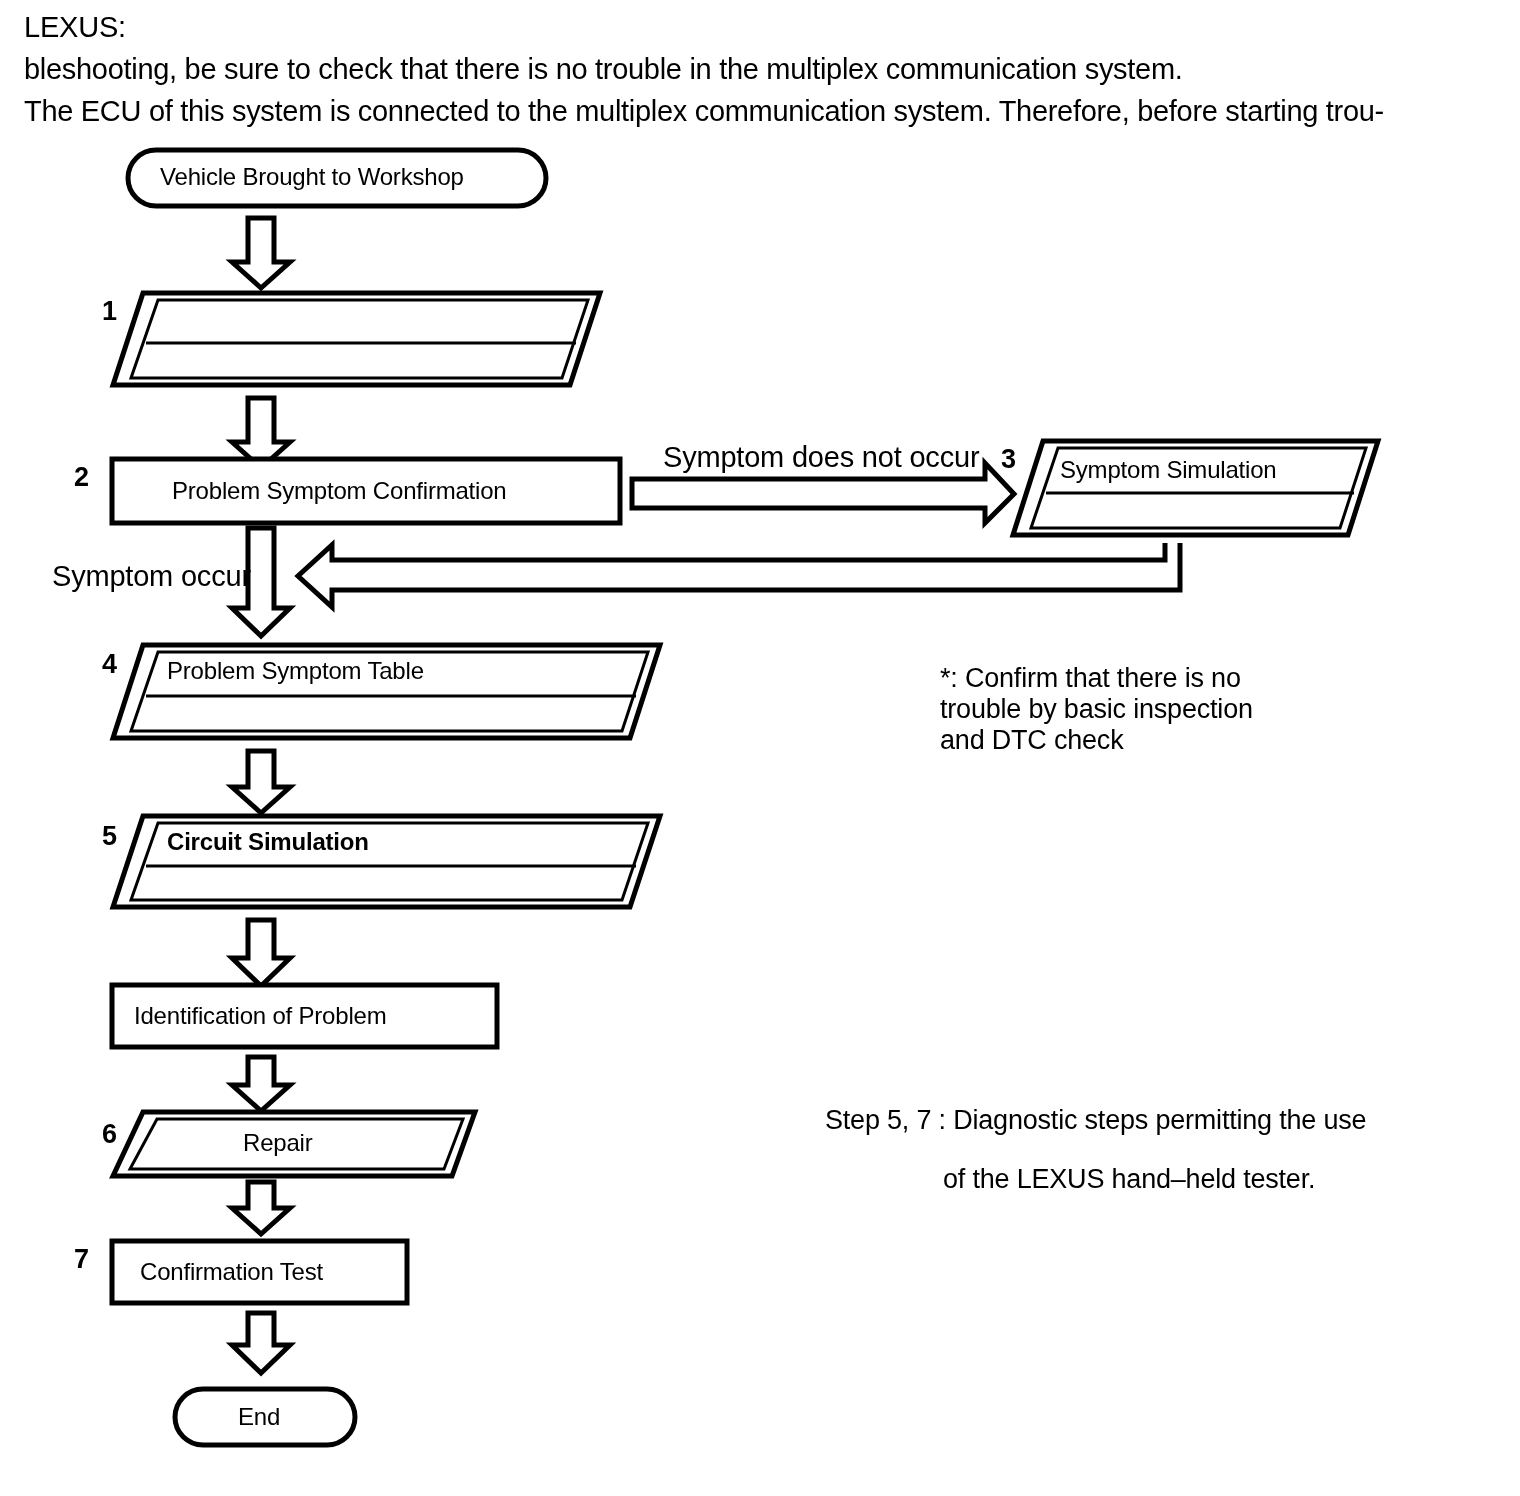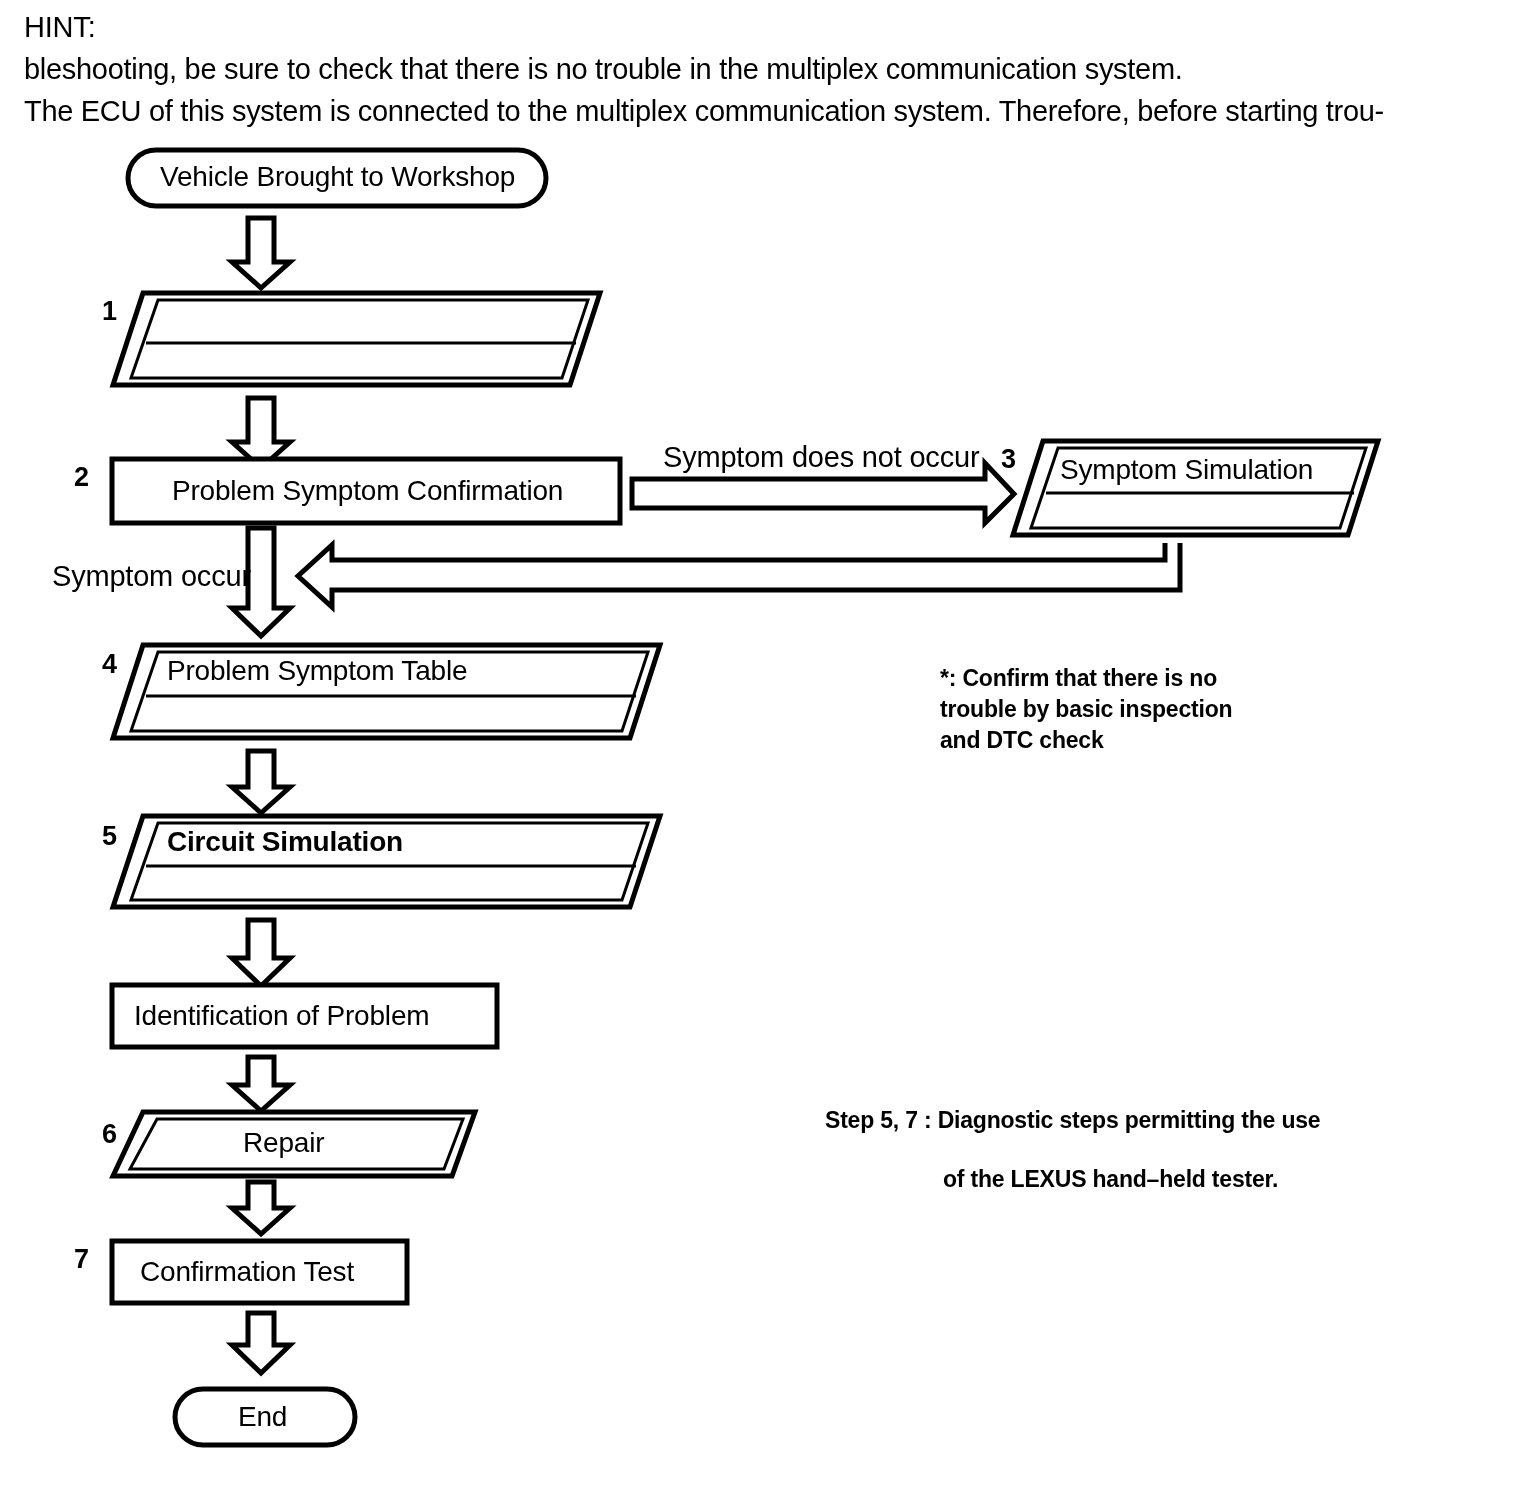--- a/index.html
+++ b/index.html
@@ -35,55 +35,54 @@
     letter-spacing: -0.3px;
     width: 1460px;
   }
   .flow-svg {
     position: absolute;
     left: 0;
     top: 0;
   }
   .node-text {
     position: absolute;
-    font-size: 28px;
+    font-size: 24px;
     line-height: 30px;
     white-space: nowrap;
     letter-spacing: -0.2px;
   }
   .node-text.bold { font-weight: bold; }
   .step-num {
     position: absolute;
     font-size: 27px;
     font-weight: bold;
     line-height: 28px;
   }
   .edge-label {
     position: absolute;
     font-size: 29px;
     line-height: 30px;
     white-space: nowrap;
     letter-spacing: -0.2px;
   }
   .side-note {
     position: absolute;
-    font-size: 23px;
+    font-size: 27px;
     line-height: 31px;
     letter-spacing: -0.2px;
-    font-weight: bold;
   }
   .note-line { display: block; white-space: nowrap; }
 </style>
 </head>
 <body>
 
 <div id="page">
 
   <div class="hint-block">
-    <div class="hint-label">HINT:</div>
+    <div class="hint-label">LEXUS:</div>
     <div class="hint-body">bleshooting, be sure to check that there is no trouble in the multiplex communication system.</div>
     <div class="hint-body">The ECU of this system is connected to the multiplex communication system. Therefore, before starting trou-</div>
   </div>
 
   <svg class="flow-svg" width="1520" height="1496" viewBox="0 0 1520 1496">
 
     <rect x="128" y="150" width="418" height="56" rx="28" ry="28" fill="#ffffff" stroke="#000000" stroke-width="5"></rect>
 
     <path d="M 248,218 L 274,218 L 274,262 L 290,262 L 261,288 L 232,262 L 248,262 Z" fill="#ffffff" stroke="#000000" stroke-width="5" stroke-linejoin="miter"></path>
 

